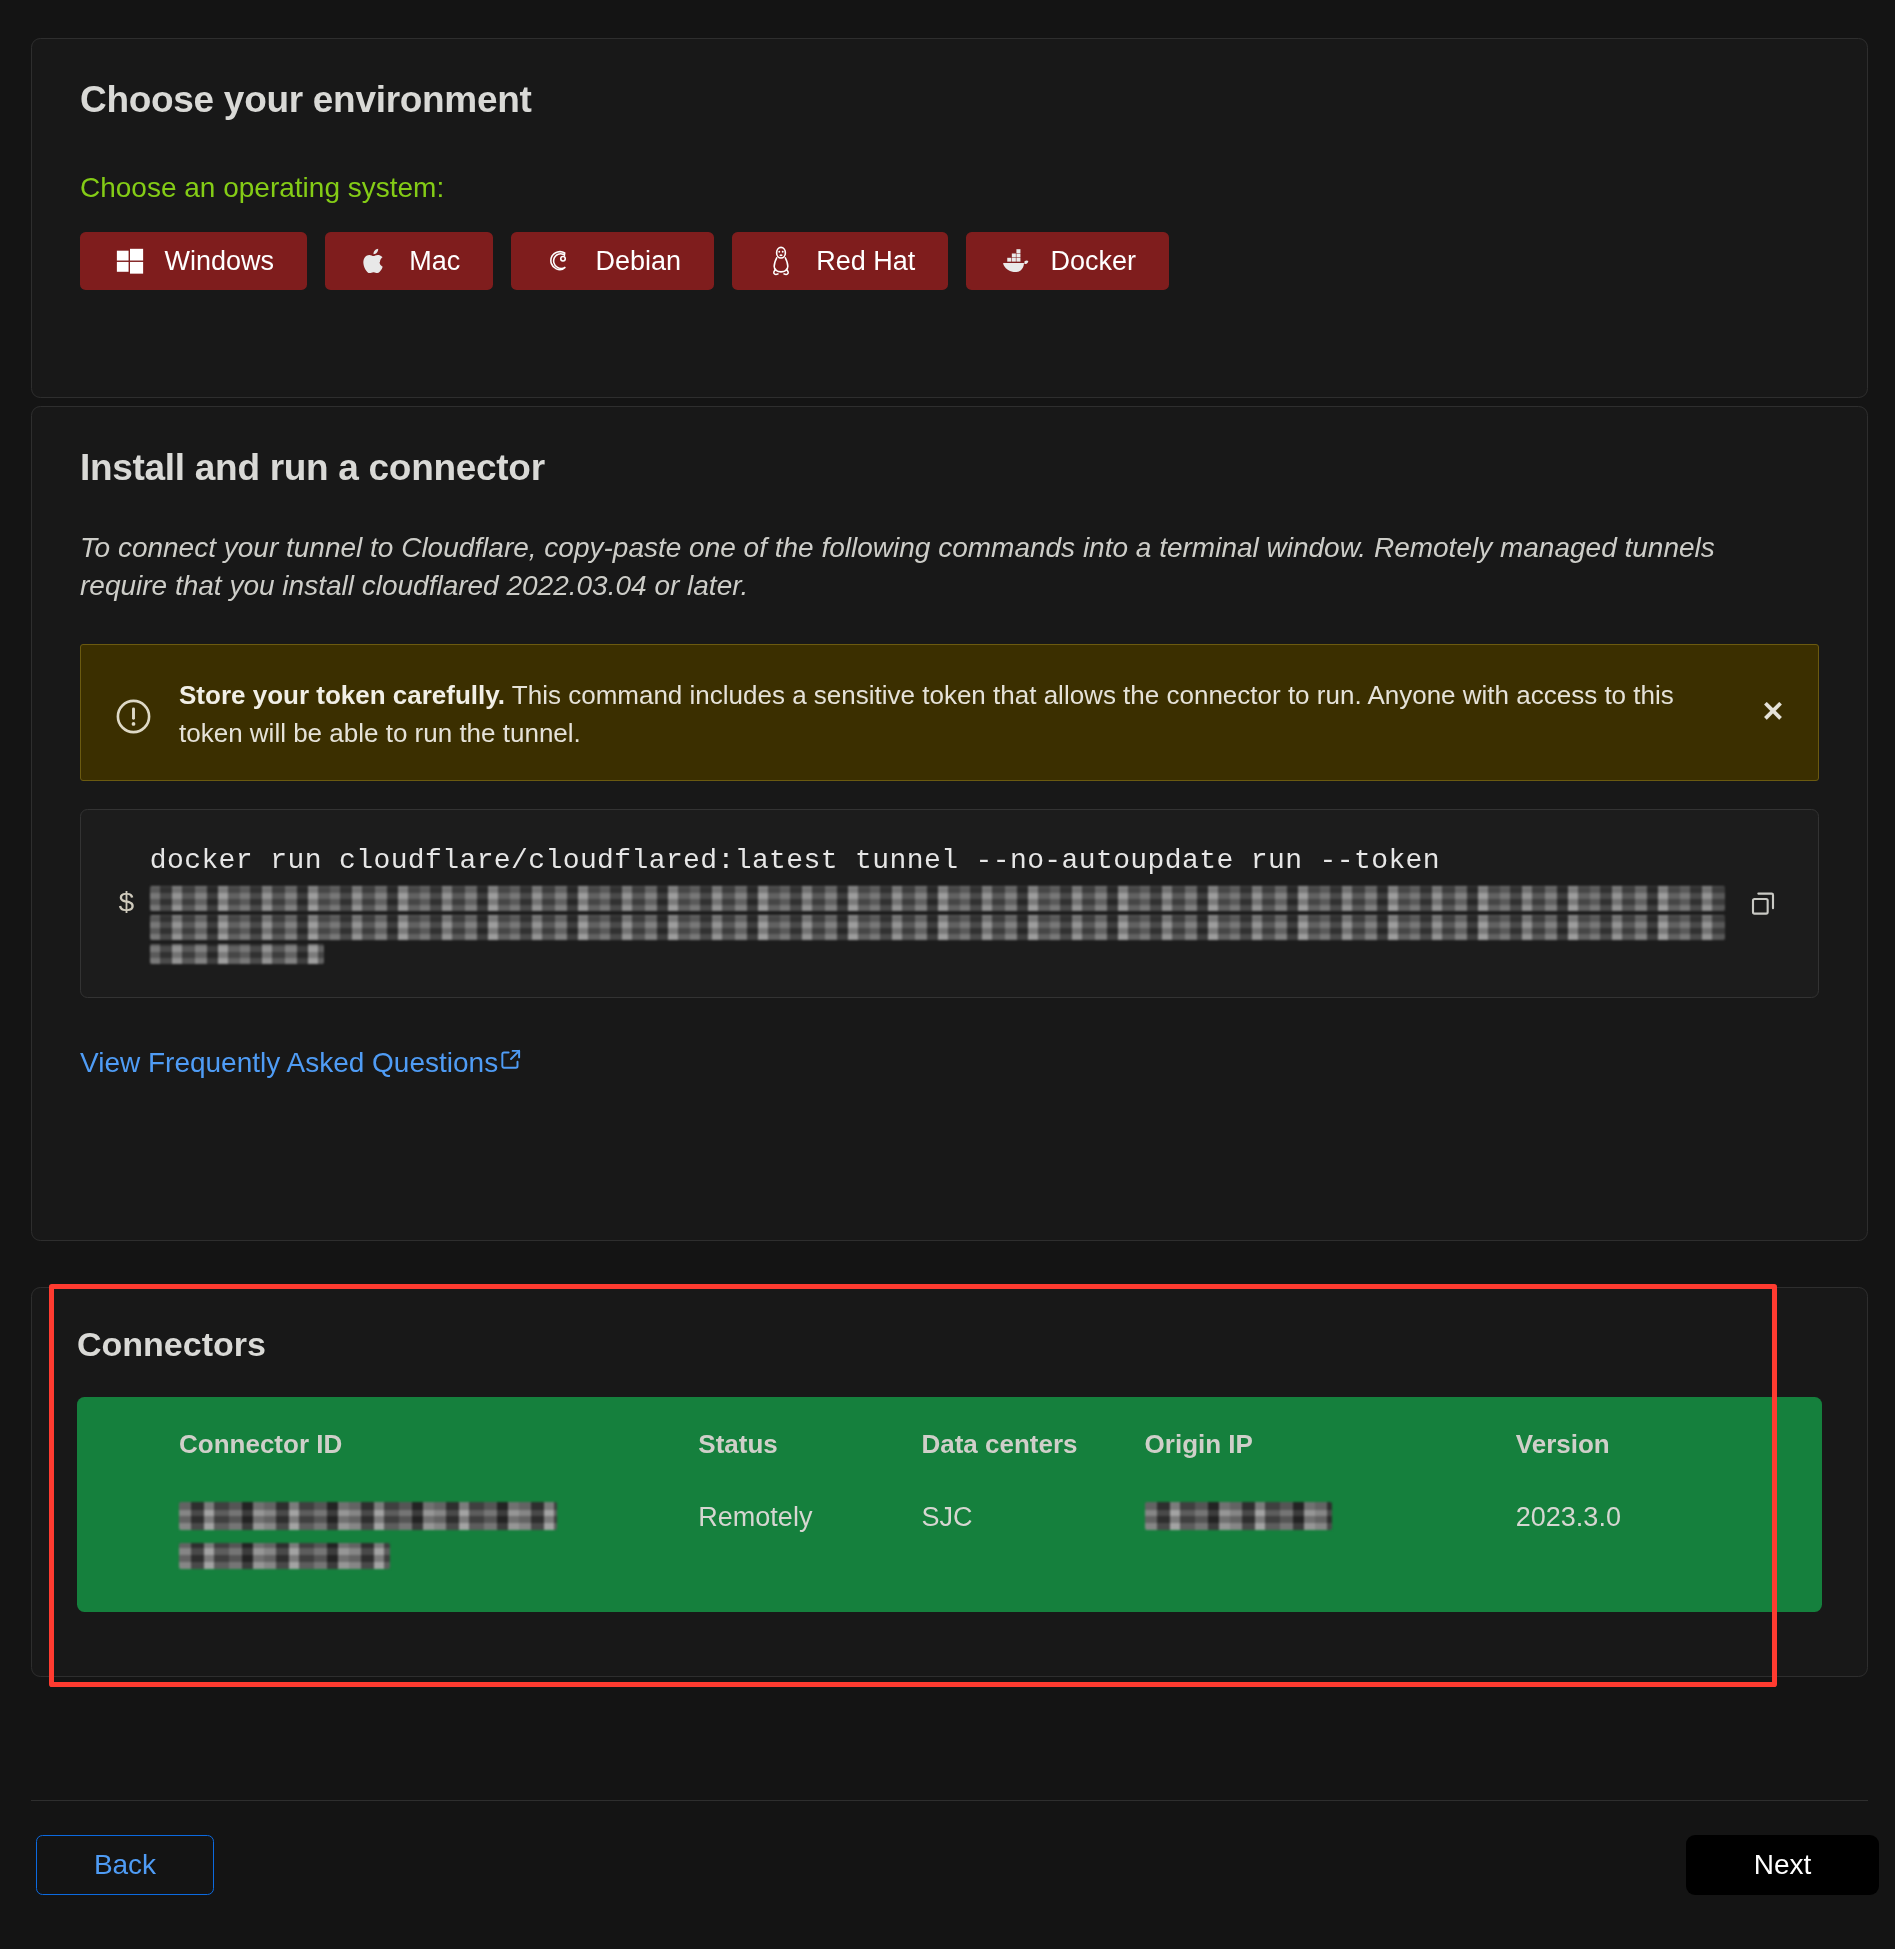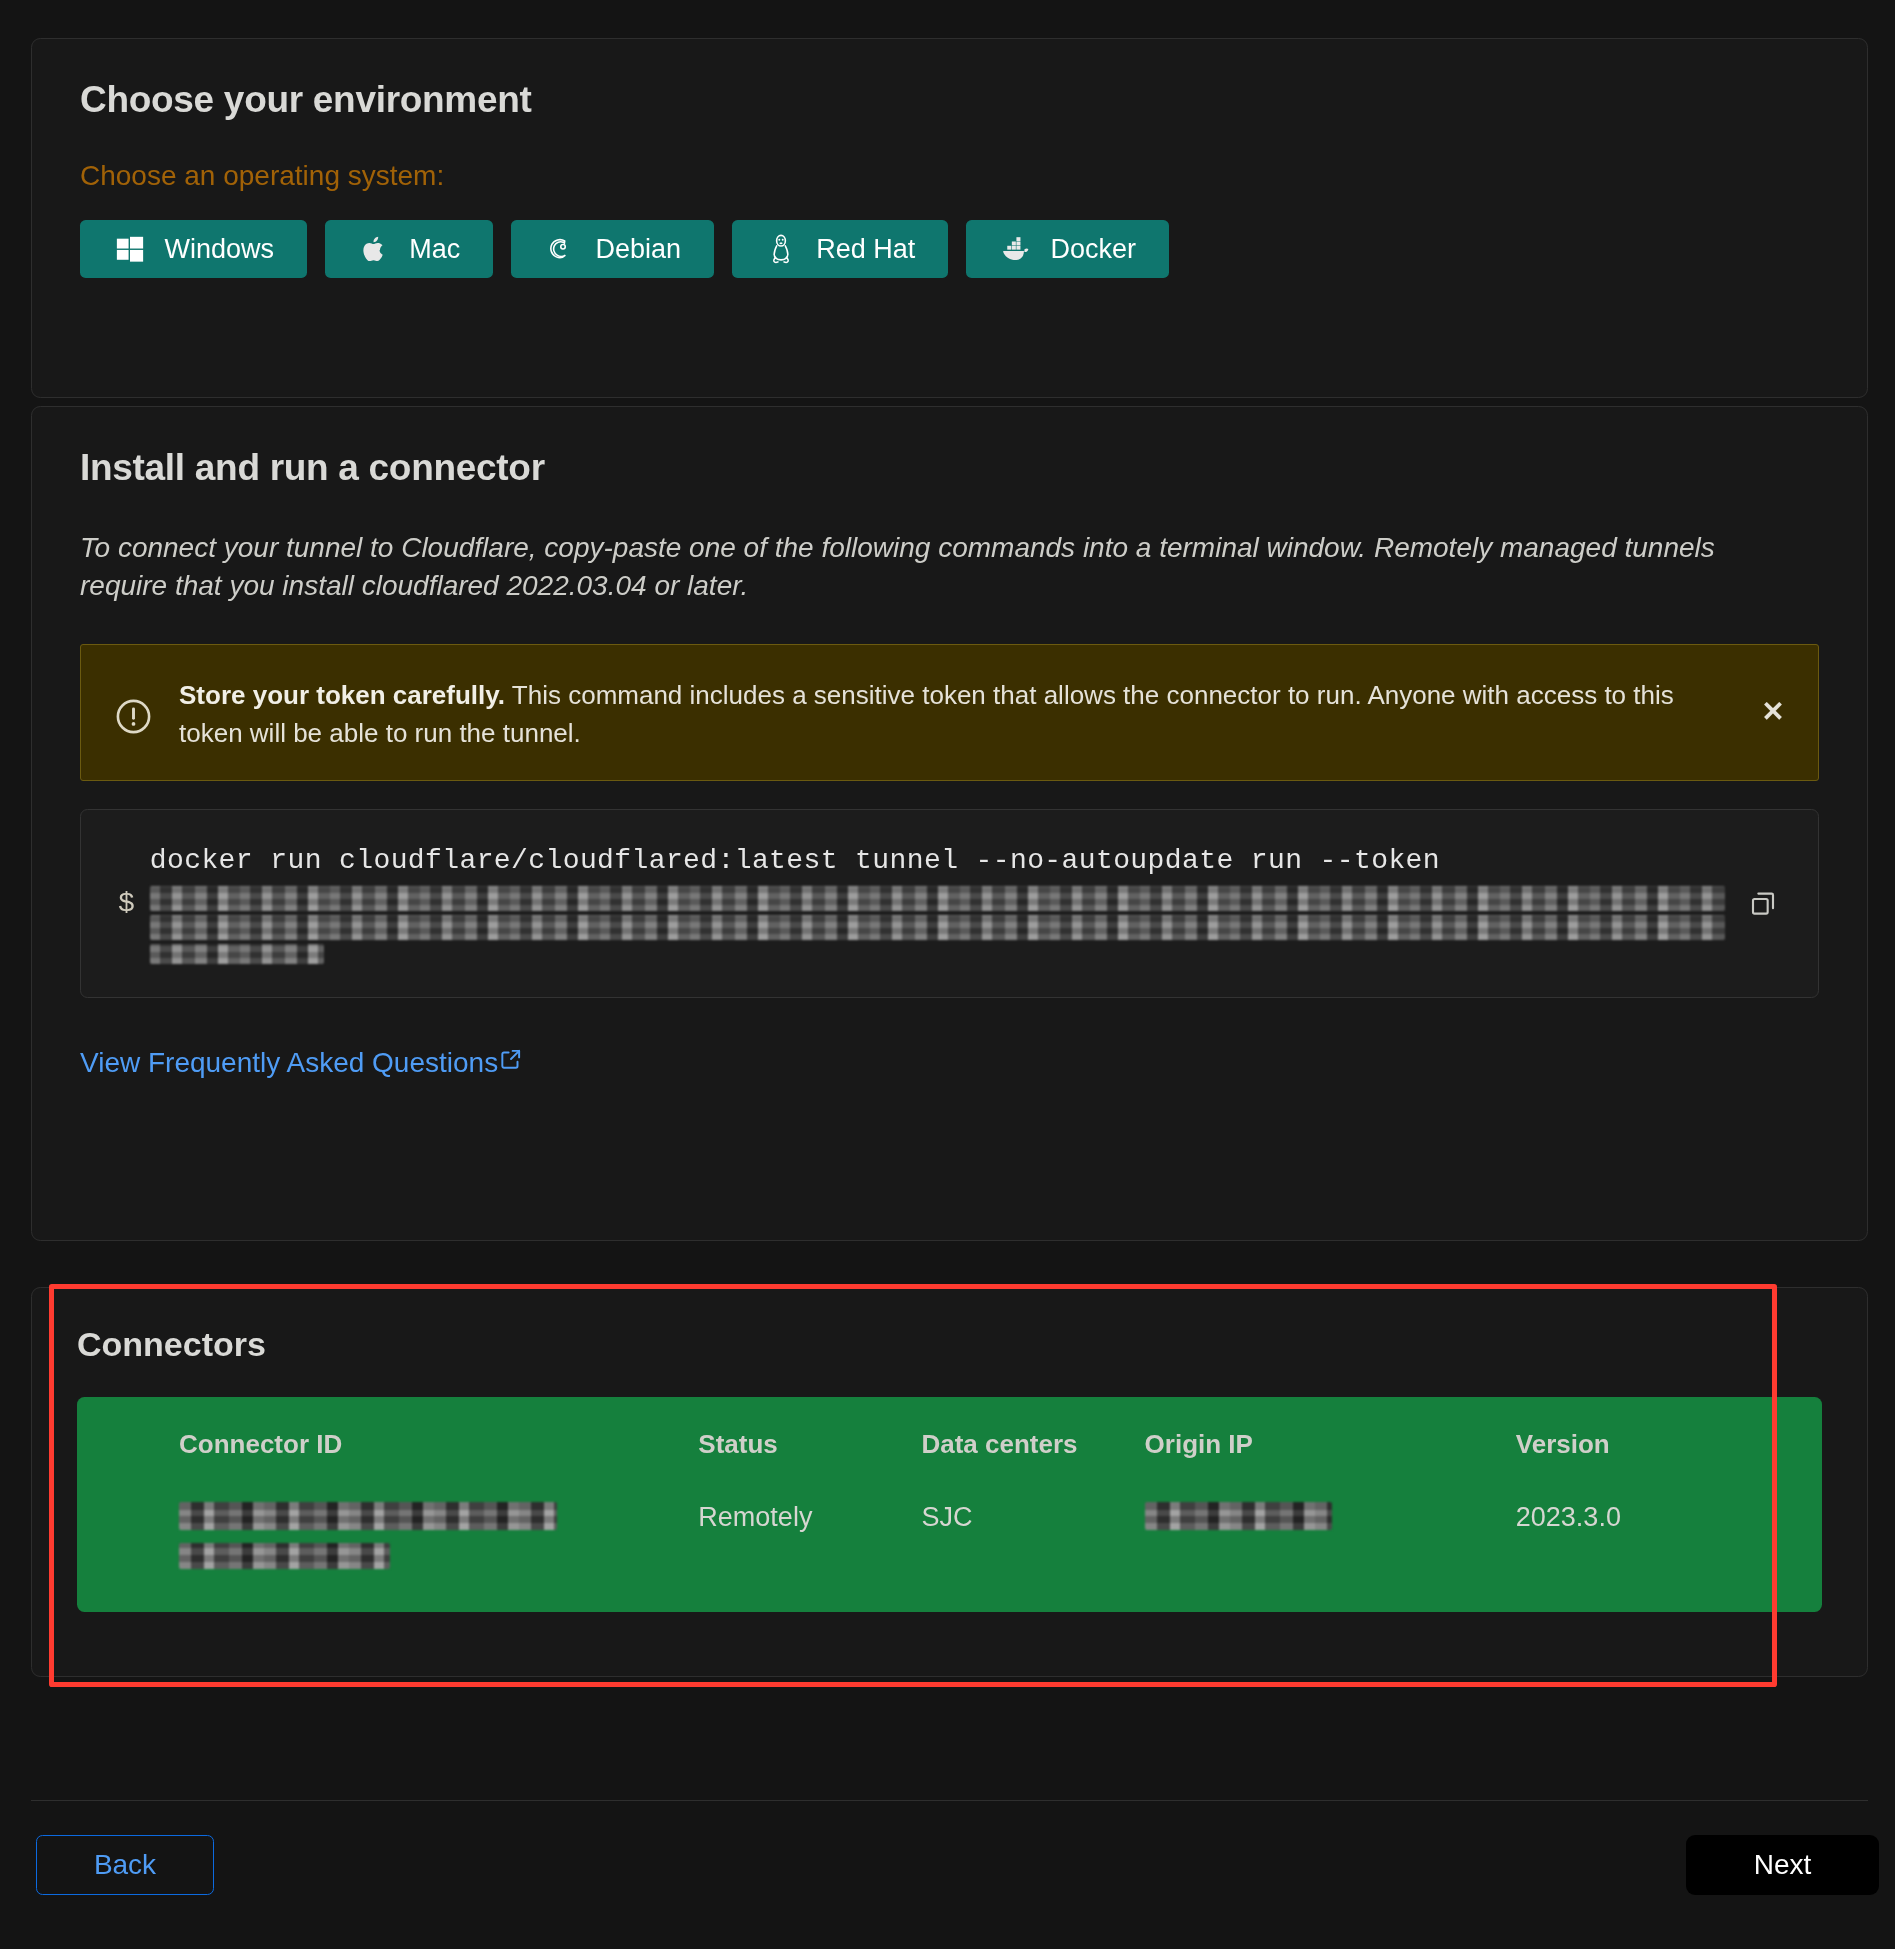--- a/index.html
+++ b/index.html
@@ -43,30 +43,30 @@
   .card-title {
     font-size: 37px;
     font-weight: bold;
     color: #d9d9d6;
     letter-spacing: -0.3px;
     margin: 0 0 0 0;
     line-height: 1.2;
   }
   .subtle-label {
     font-size: 28px;
-    color: #a16207;
-    margin-top: 38px;
+    color: #84cc16;
+    margin-top: 50px;
   }
   .os-row {
     display: flex;
     gap: 17.6px;
     margin-top: 28px;
   }
   .os-btn {
-    background: #0f766e;
+    background: #7f1d1d;
     border: none;
     border-radius: 5.6px;
     color: #ffffff;
     font-size: 27px;
     font-family: "Liberation Sans", sans-serif;
     height: 58px;
     display: flex;
     align-items: center;
     justify-content: center;
     gap: 18.6px;

